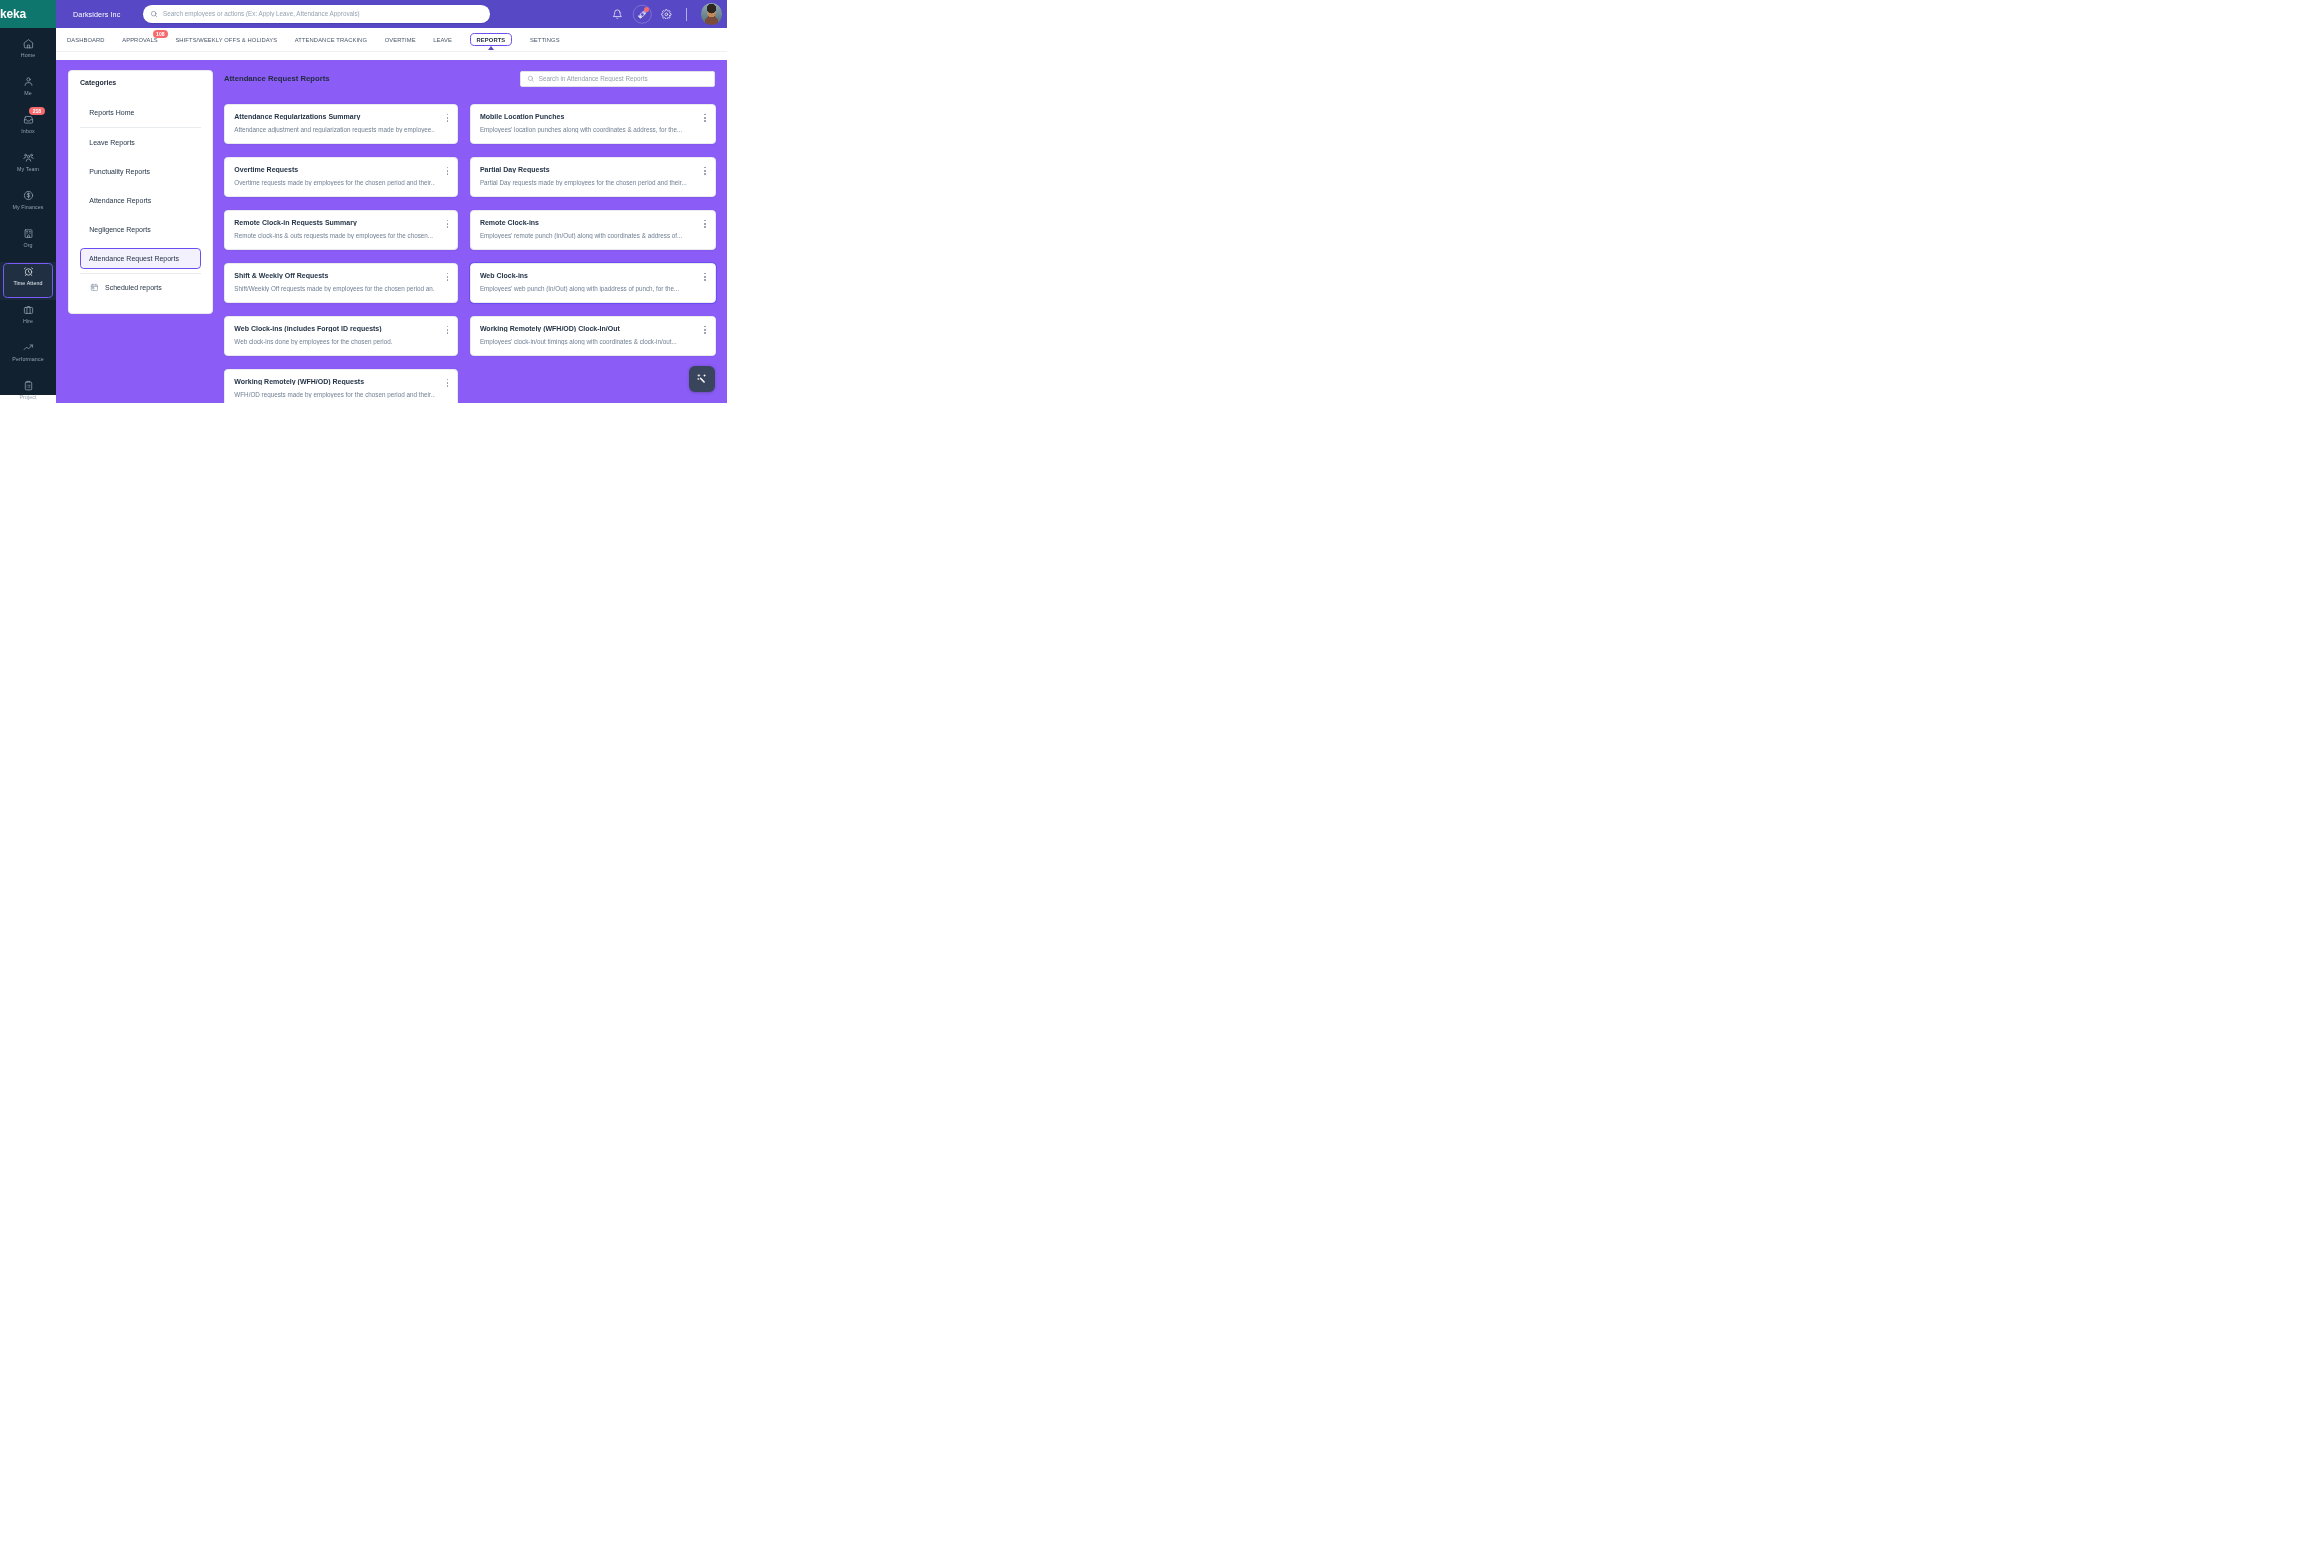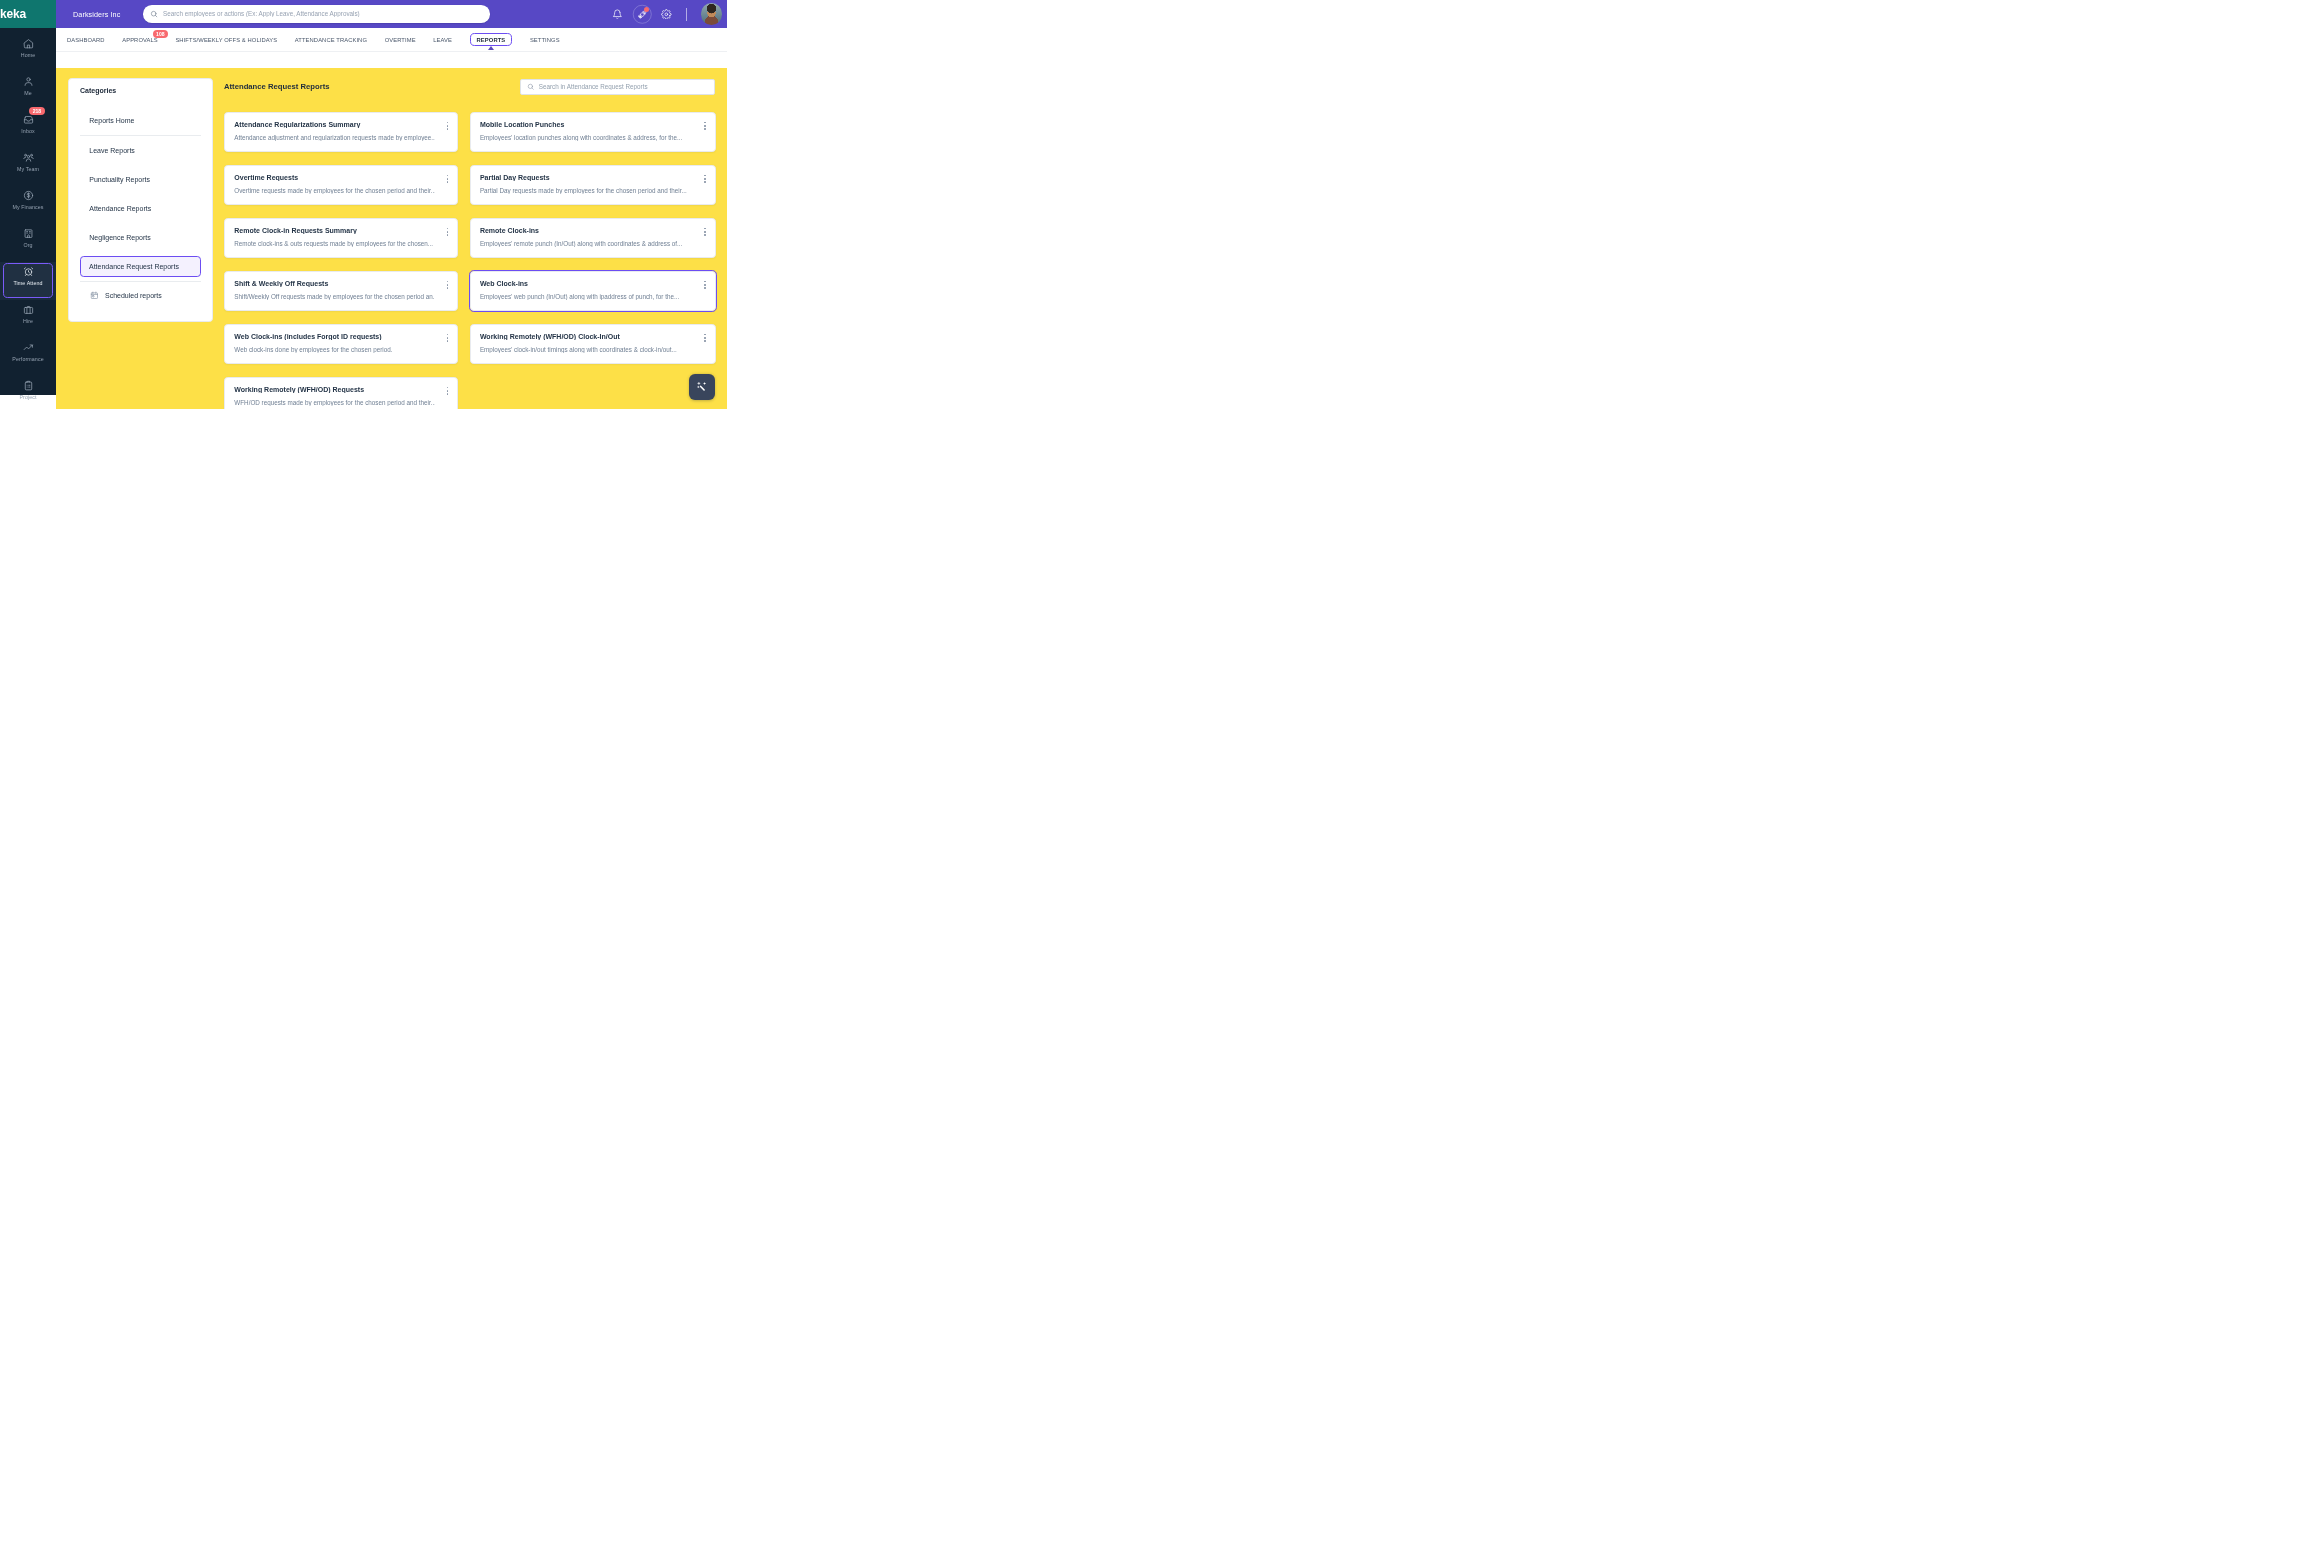--- a/index.html
+++ b/index.html
@@ -44,21 +44,21 @@
   .s-badge { position:absolute; left:29px; top:-2.8px; background:#F8696E; color:#fff; font-size:5.1px; font-weight:700; padding:1.2px 3.7px; border-radius:4.6px; z-index:2; }
 
   
   .tabbar { position:absolute; left:56px; top:28px; width:671px; height:24px; background:#ffffff; display:flex; align-items:center; gap:17.6px; padding-left:11px; border-bottom:0.5px solid #eef0f3; }
   .tab { position:relative; font-size:5.8px; font-weight:500; color:#49566A; letter-spacing:0.1px; cursor:pointer; white-space:nowrap; }
   .tab.active { color:#1F2B3A; font-weight:700; border:1.9px solid #6C4DF2; border-radius:4.6px; padding:2.8px 6px; background:#fff; }
   .tab.active::after { content:""; position:absolute; top:100%; left:50%; transform:translateX(-50%); margin-top:0.5px; width:0; height:0; border-left:3.7px solid transparent; border-right:3.7px solid transparent; border-bottom:4.2px solid #5B4AB8; }
   .tab-badge { position:absolute; top:-6.5px; right:-10.2px; background:#F8696E; color:#fff; font-size:5.1px; font-weight:700; padding:1.2px 3.2px; border-radius:4.6px; }
 
   
-  .content { position:absolute; left:56px; top:68px; width:671px; height:343px; background:#fde047; overflow:hidden; }
+  .content { position:absolute; left:56px; top:60px; width:671px; height:343px; background:#8b5cf6; overflow:hidden; }
 
   
   .cat-panel { position:absolute; left:12px; top:9.7px; width:145px; height:244px; background:#fff; border:0.5px solid #E9EBEF; border-radius:3.7px; padding:7.4px 11px 0 11px; }
   .cat-title { font-size:7px; font-weight:700; color:#202C3C; line-height:9.3px; margin-bottom:10.7px; }
   .cat-item { height:29px; display:flex; align-items:center; font-size:7px; color:#243447; padding-left:9.3px; cursor:pointer; }
   .cat-hr { border:none; border-top:0.5px solid #E9ECEF; }
   .cat-item.active { height:21.3px; margin:3.7px 0 4.2px 0; background:#F4F1FE; border:1.4px solid #6C4DF2; border-radius:3.7px; padding-left:8px; }
   .sched-row { height:26px; display:flex; align-items:center; gap:6px; padding-left:10.2px; cursor:pointer; }
   .sched-icon { width:8.8px; height:8.8px; color:#8A96A6; }
   .sched-icon svg { width:8.8px; height:8.8px; display:block; }

